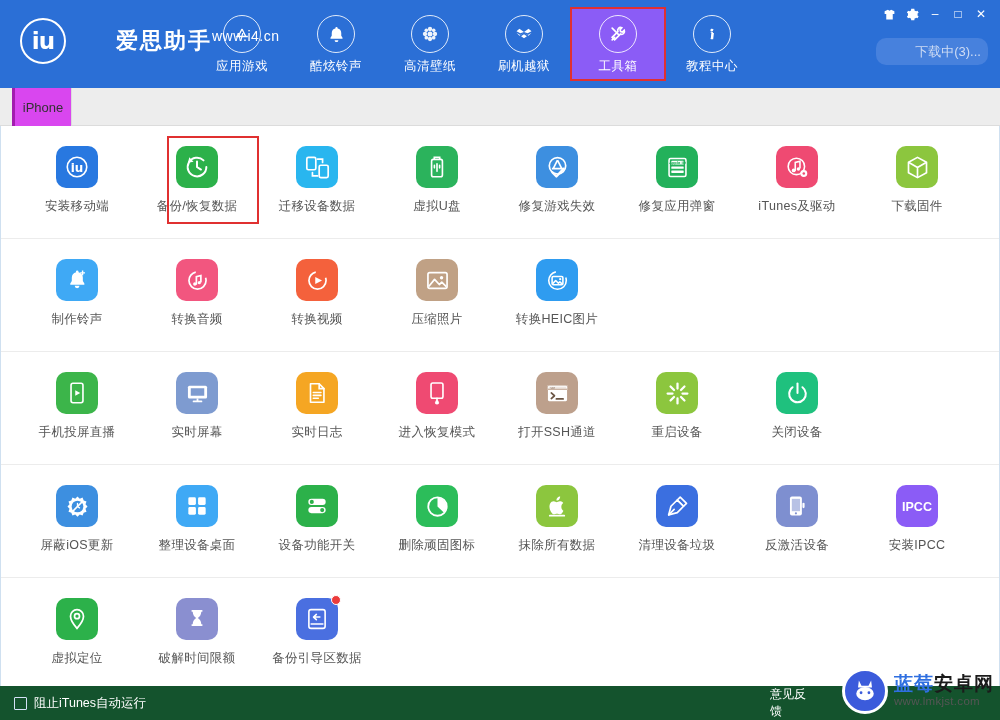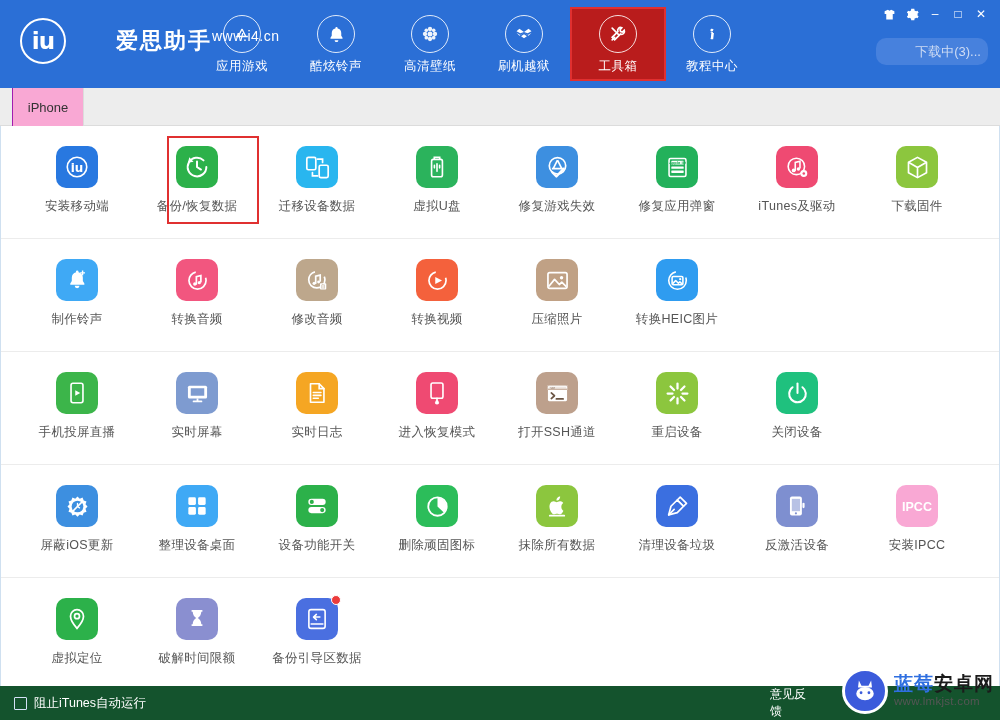--- a/index.html
+++ b/index.html
@@ -38,21 +38,21 @@
     align-items:center; justify-content:flex-start; padding-top:7px;
     cursor:pointer; position:relative;
   }
   .nav-ring {
     width:38px; height:38px; border-radius:50%;
     border:1.5px solid rgba(255,255,255,0.85);
     display:flex; align-items:center; justify-content:center;
     margin-bottom:5px;
   }
   .nav-label { color:#ffffff; font-size:12.5px; letter-spacing:0.5px; }
-  .nav-item.active { background:#b91c1c; }
+  .nav-item.active { background:#8b5cf6; }
   .nav-item.highlight {
     outline:2.5px solid #e03030; outline-offset:-1px;
   }
 
   .winbtns { position:absolute; right:8px; top:4px; display:flex; gap:1px; align-items:center; }
   .winbtn {
     width:22px; height:20px; display:flex; align-items:center; justify-content:center;
     color:#ffffff; font-size:12px; cursor:pointer;
   }
 
@@ -61,24 +61,24 @@
     background:#4781dd; border-radius:10px; color:#cfdcf4; font-size:13px;
     display:flex; align-items:center; justify-content:center; cursor:pointer;padding-left:32px;
   }
 
   
   .tabbar {
     position:absolute; top:88px; left:0; width:1000px; height:38px;
     background:#ededed; border-bottom:1px solid #dcdcdc;
   }
   .tab {
-    position:absolute; left:12px; top:0; width:72px; height:38px;
-    background:#f9a8d4; display:flex; align-items:center; justify-content:center;
+    position:absolute; left:12px; top:0; width:60px; height:38px;
+    background:#d946ef; display:flex; align-items:center; justify-content:center;
     font-size:13px; color:#333; cursor:pointer;
-    border-left:1px solid #a21caf; border-right:1px solid #dcdcdc;
+    border-left:3px solid #a21caf; border-right:1px solid #dcdcdc;
   }
 
   
   .content {
     position:absolute; top:126px; left:0; width:1000px; height:560px;
     background:#ffffff; border-left:1px solid #cfe0f0; border-right:1px solid #cfe0f0;
     overflow:hidden;
   }
   .grid-row {
     display:flex; padding:0 16px; border-bottom:1px solid #ececec;
@@ -357,33 +357,20 @@
           <svg width="27" height="27" viewBox="0 0 24 24" fill="none" stroke="#fff" stroke-width="1.5">
               <circle cx="12" cy="12" r="7.6" stroke-dasharray="34 11"></circle>
               <path d="M11 15V8.6l4-1v5.4" stroke-linecap="round"></path>
               <circle cx="9.6" cy="15.1" r="1.5" fill="#fff" stroke="none"></circle>
               <circle cx="13.6" cy="13.9" r="1.4" fill="#fff" stroke="none"></circle>
             </svg>
         </div>
         <span class="cell-label">转换音频</span>
       </div>
       <div class="cell">
-        <div class="icon" style="background:#bda78c">
-          <svg width="27" height="27" viewBox="0 0 24 24" fill="none" stroke="#fff" stroke-width="1.5">
-              <circle cx="11.4" cy="11.4" r="7.2" stroke-dasharray="32 10"></circle>
-              <path d="M10.4 14.4V8.2l4-1v5.2" stroke-linecap="round"></path>
-              <circle cx="9" cy="14.5" r="1.4" fill="#fff" stroke="none"></circle>
-              <circle cx="13" cy="13.3" r="1.3" fill="#fff" stroke="none"></circle>
-              <rect x="14.2" y="14.4" width="5.6" height="5.6" rx=".8" fill="#fff" stroke="none"></rect>
-              <text x="17" y="18.8" font-size="4.4" font-family="DejaVu Sans, sans-serif" fill="#bda78c" text-anchor="middle" stroke="none">自</text>
-            </svg>
-        </div>
-        <span class="cell-label">修改音频</span>
-      </div>
-      <div class="cell">
         <div class="icon" style="background:#f4613c">
           <svg width="27" height="27" viewBox="0 0 24 24" fill="none" stroke="#fff" stroke-width="1.5">
               <circle cx="12" cy="12" r="7.6" stroke-dasharray="34 11"></circle>
               <path d="M10 8.8 16 12l-6 3.2z" fill="#fff" stroke="none"></path>
             </svg>
         </div>
         <span class="cell-label">转换视频</span>
       </div>
       <div class="cell">
         <div class="icon" style="background:#c0a185">
@@ -548,21 +535,21 @@
           <svg width="26" height="26" viewBox="0 0 24 24">
               <rect x="5.5" y="3.2" width="11" height="17.6" rx="1.8" fill="#fff"></rect>
               <rect x="7.2" y="5.4" width="7.6" height="11.4" fill="#7e8fd0" opacity=".55"></rect>
               <circle cx="11" cy="18.8" r="1" fill="#7e8fd0"></circle>
               <rect x="17" y="9" width="2" height="5" rx="1" fill="#fff"></rect>
             </svg>
         </div>
         <span class="cell-label">反激活设备</span>
       </div>
       <div class="cell">
-        <div class="icon" style="background:#f9a8d4">
+        <div class="icon" style="background:#8b5cf6">
           <svg width="42" height="42" viewBox="0 0 42 42">
               <text x="21" y="26" font-size="12.5" font-family="Liberation Sans, sans-serif" font-weight="bold" fill="#fff" text-anchor="middle">IPCC</text>
             </svg>
         </div>
         <span class="cell-label">安装IPCC</span>
       </div>
     </div>
 
     <div class="grid-row last">
       <div class="cell">

